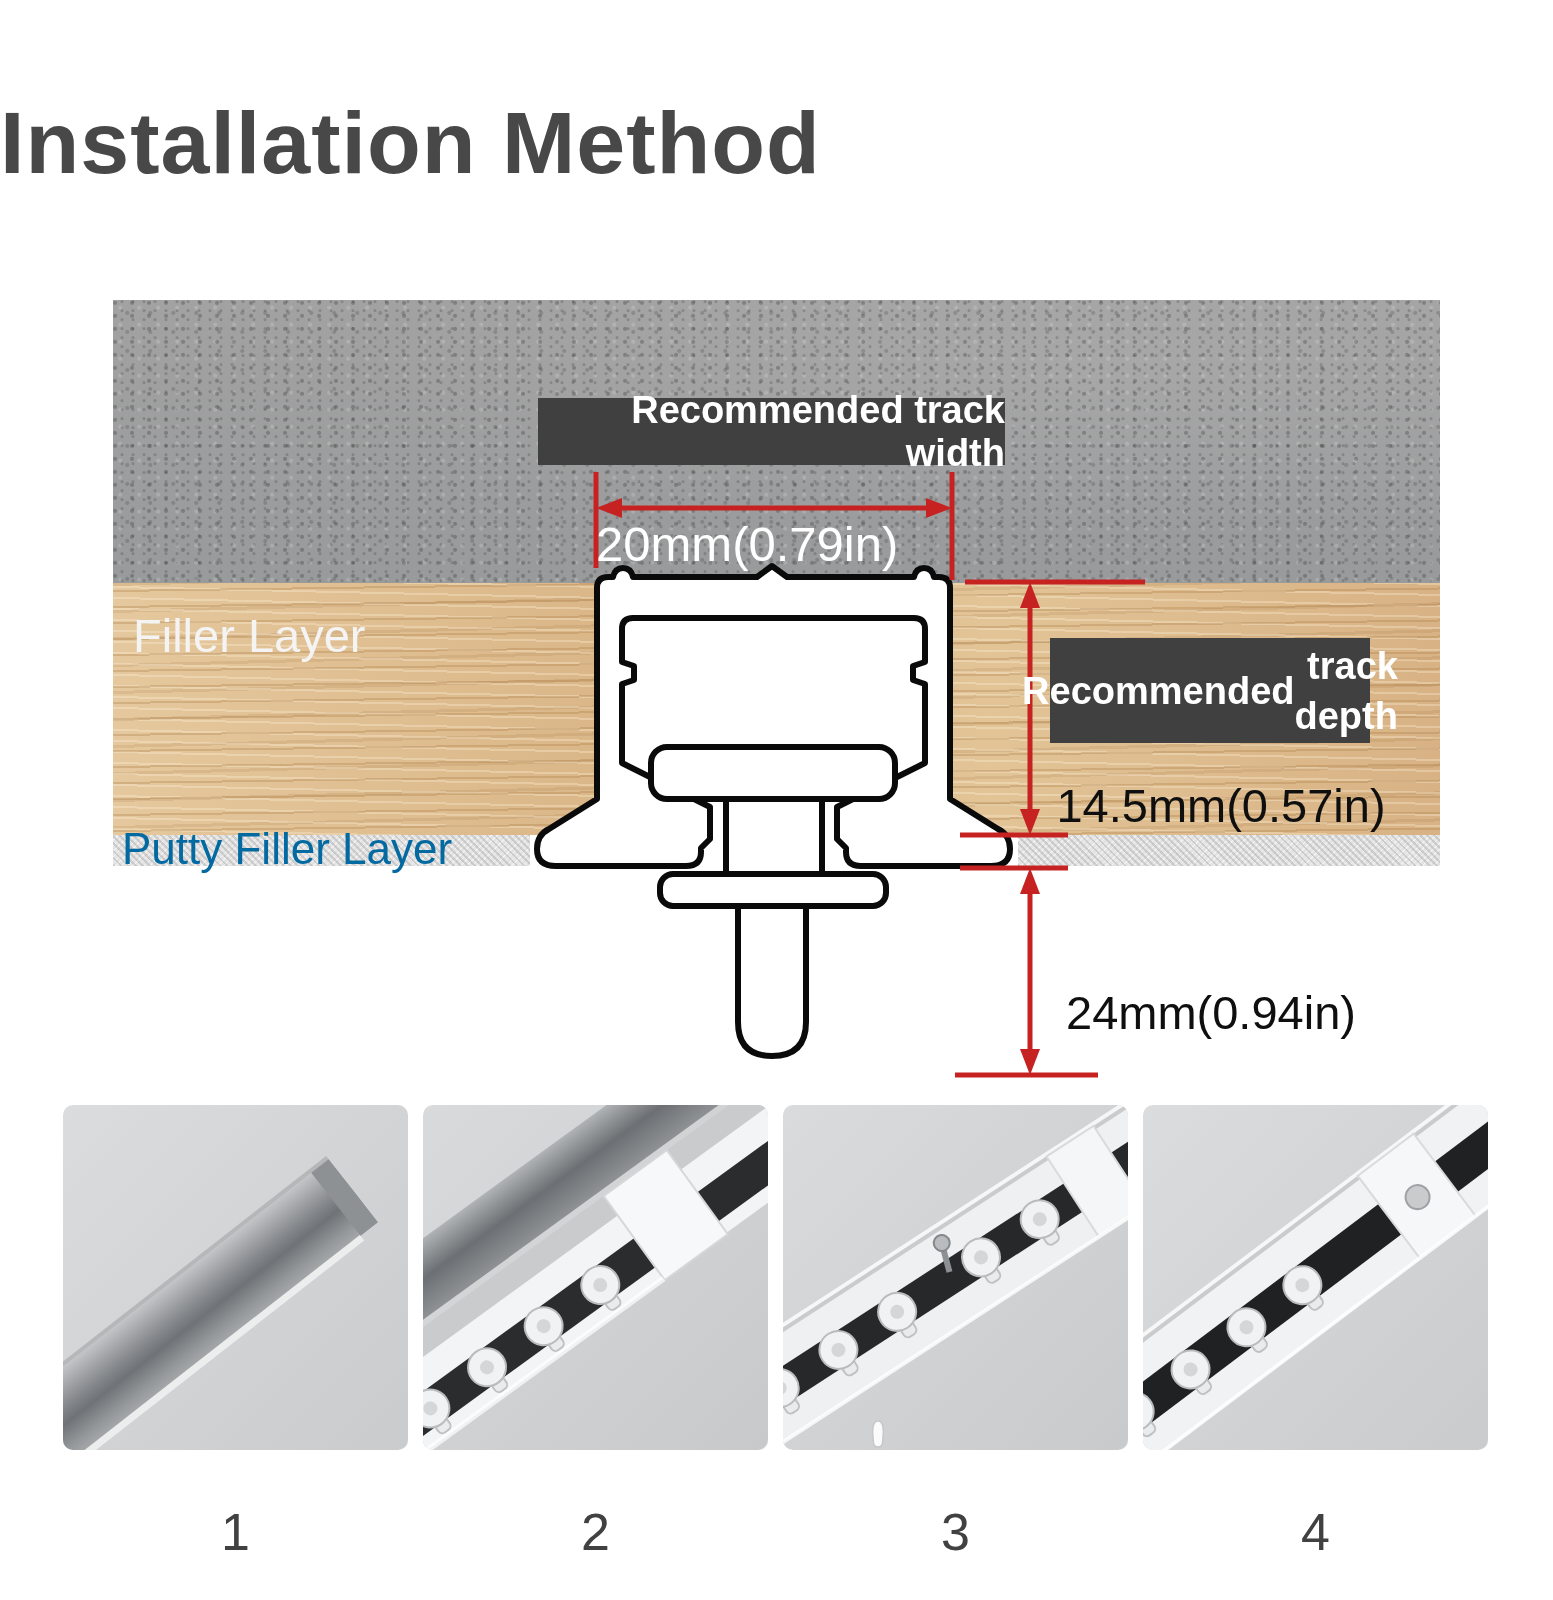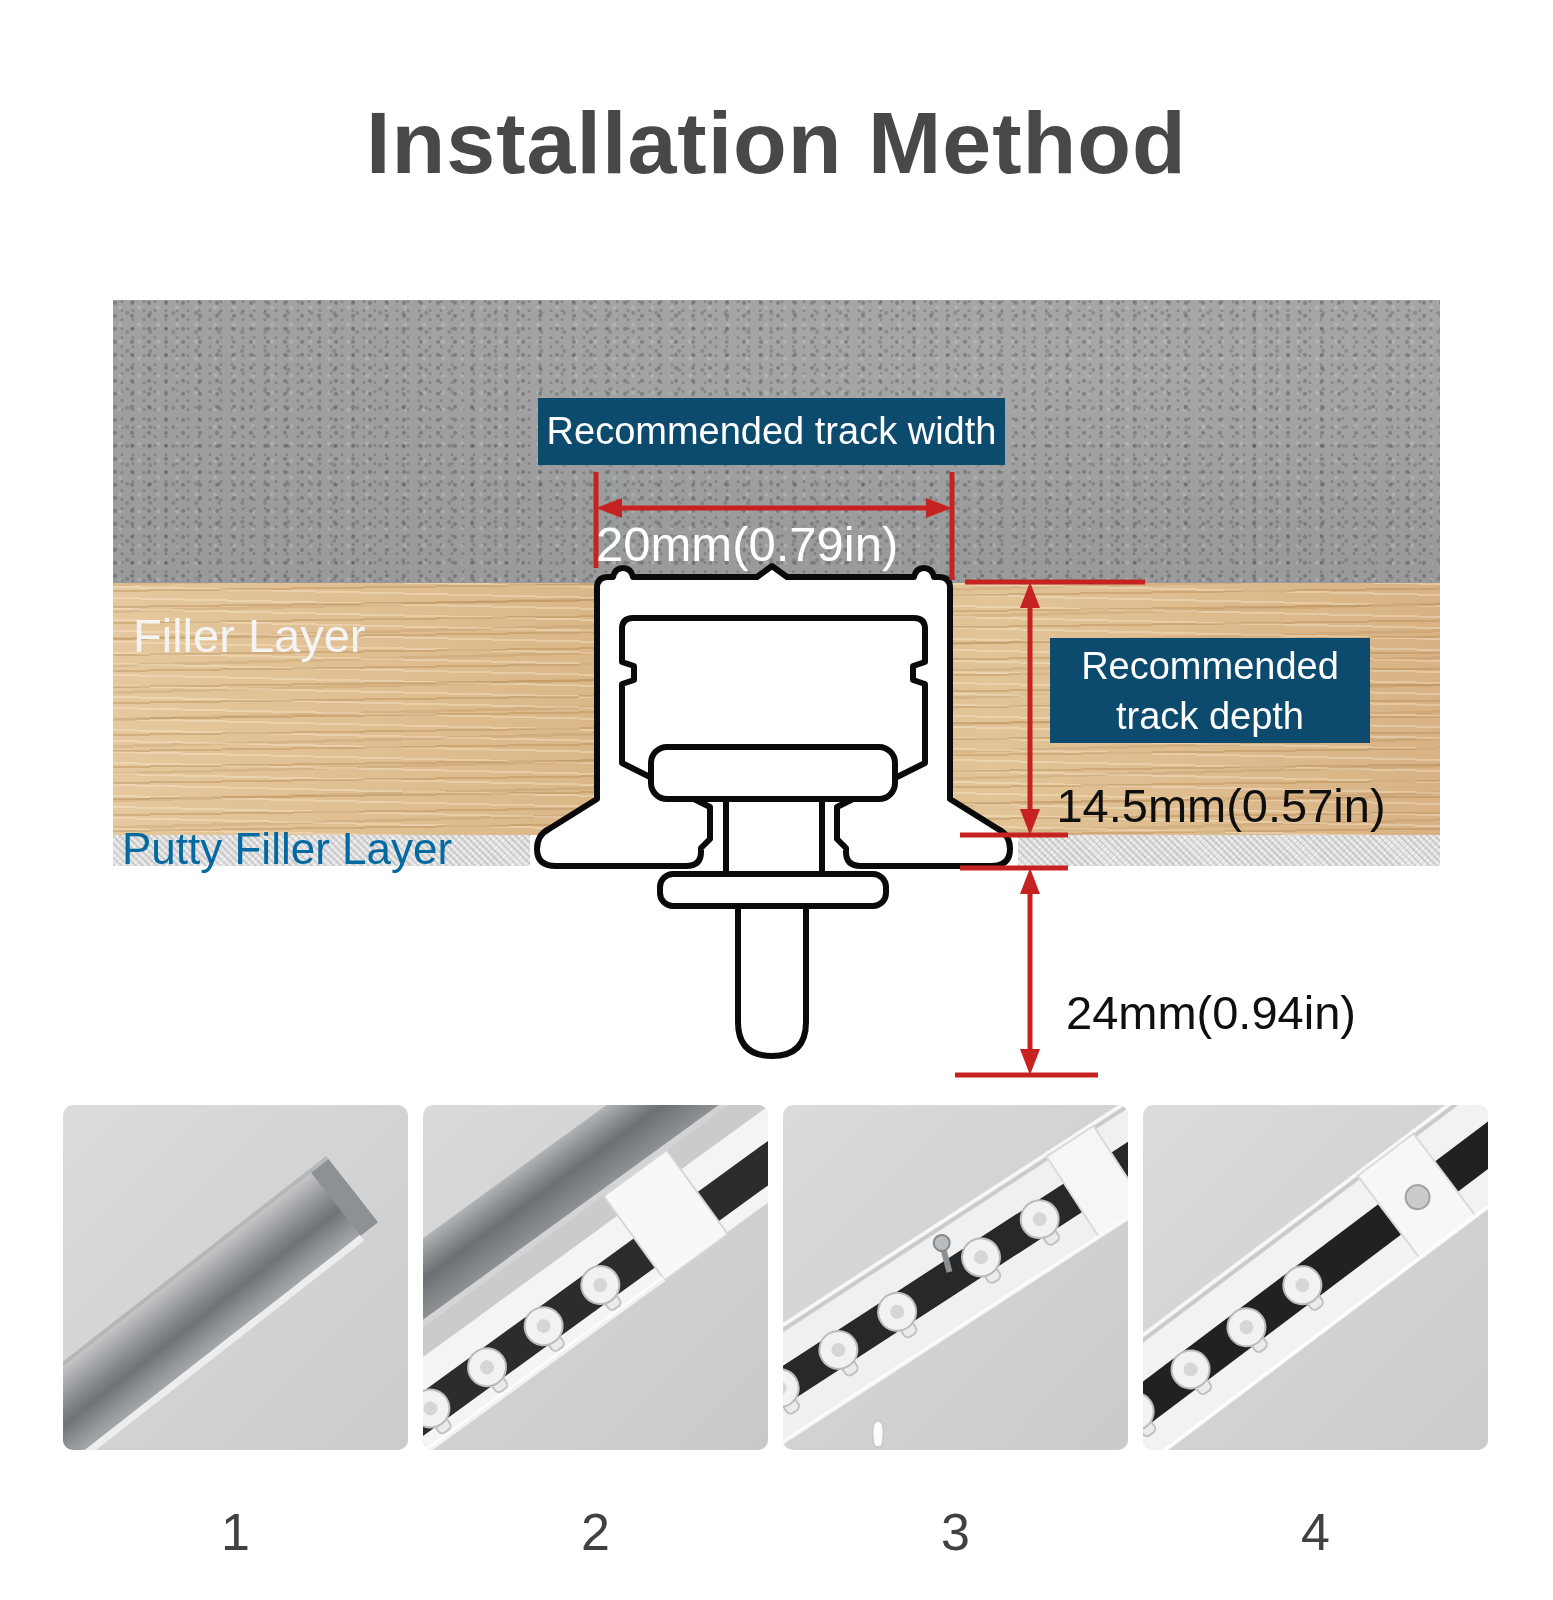--- a/index.html
+++ b/index.html
@@ -3,21 +3,21 @@
 <meta charset="utf-8">
 <style>
   html,body{margin:0;padding:0;background:#ffffff;}
   .page{
     position:relative;width:1553px;height:1600px;background:#ffffff;
     font-family:"Liberation Sans", sans-serif;overflow:hidden;
   }
   .abs{position:absolute;}
   
   .title{
-    left:0;top:92px;width:1553px;text-align:center;
+    left:0;top:92px;width:1553px;
     font-size:88px;font-weight:700;color:#484848;letter-spacing:1px;
   }
   
   .diagram{left:113px;top:300px;width:1327px;height:790px;}
   .layer{left:0;width:1327px;}
   .layer-cement{
     top:0;height:283px;background-color:#9d9d9e;
     background-image:
       radial-gradient(circle at 12% 22%, rgba(40,40,40,.28) 0 1.5px, transparent 2.5px),
       radial-gradient(circle at 62% 68%, rgba(50,50,50,.22) 0 1.5px, transparent 2.5px),
@@ -40,25 +40,25 @@
     background-image:
       repeating-linear-gradient(45deg, rgba(140,140,140,.30) 0 2px, transparent 2px 5px),
       repeating-linear-gradient(-45deg, rgba(255,255,255,.55) 0 1px, transparent 1px 4px);
   }
   
   .layer-label{color:#f4f4f4;font-size:47px;font-weight:400;white-space:nowrap;}
   .lbl-cement{left:133px;top:318px;}
   .lbl-ceiling{left:133px;top:608px;}
   .lbl-putty{left:122px;top:824px;color:#0369a1;font-size:44px;}
   .dim-box{
-    background:#0c4a6e;color:#ffffff;display:flex;align-items:center;justify-content:center;
-    text-align:right;font-weight:400;
+    background:#404040;color:#ffffff;display:flex;align-items:center;justify-content:center;
+    text-align:right;font-weight:700;
   }
   .dim-box-width{left:538px;top:398px;width:467px;height:67px;font-size:38px;}
-  .dim-box-depth{left:1050px;top:638px;width:320px;height:105px;font-size:38px;flex-direction:column;line-height:50px;}
+  .dim-box-depth{left:1050px;top:638px;width:320px;height:105px;font-size:38px;line-height:50px;}
   .dim-value{white-space:nowrap;font-weight:400;}
   .val-width{left:596px;top:516px;width:356px;text-align:left;font-size:49px;color:#ffffff;}
   .val-depth{left:1041px;top:754px;width:360px;text-align:center;font-size:47px;color:#0f0f0f;margin-top:24px;}
   .val-drop{left:1066px;top:985px;font-size:47px;color:#0f0f0f;}
   .overlay-svg{left:0;top:0;width:1553px;height:1600px;pointer-events:none;}
   
   .photo{top:1105px;width:345px;height:345px;border-radius:10px;overflow:hidden;}
   .photo svg{display:block;}
   .p1{left:63px;} .p2{left:423px;} .p3{left:783px;} .p4{left:1143px;}
   .step-num{top:1502px;width:345px;text-align:center;font-size:52px;color:#414141;font-weight:400;}

